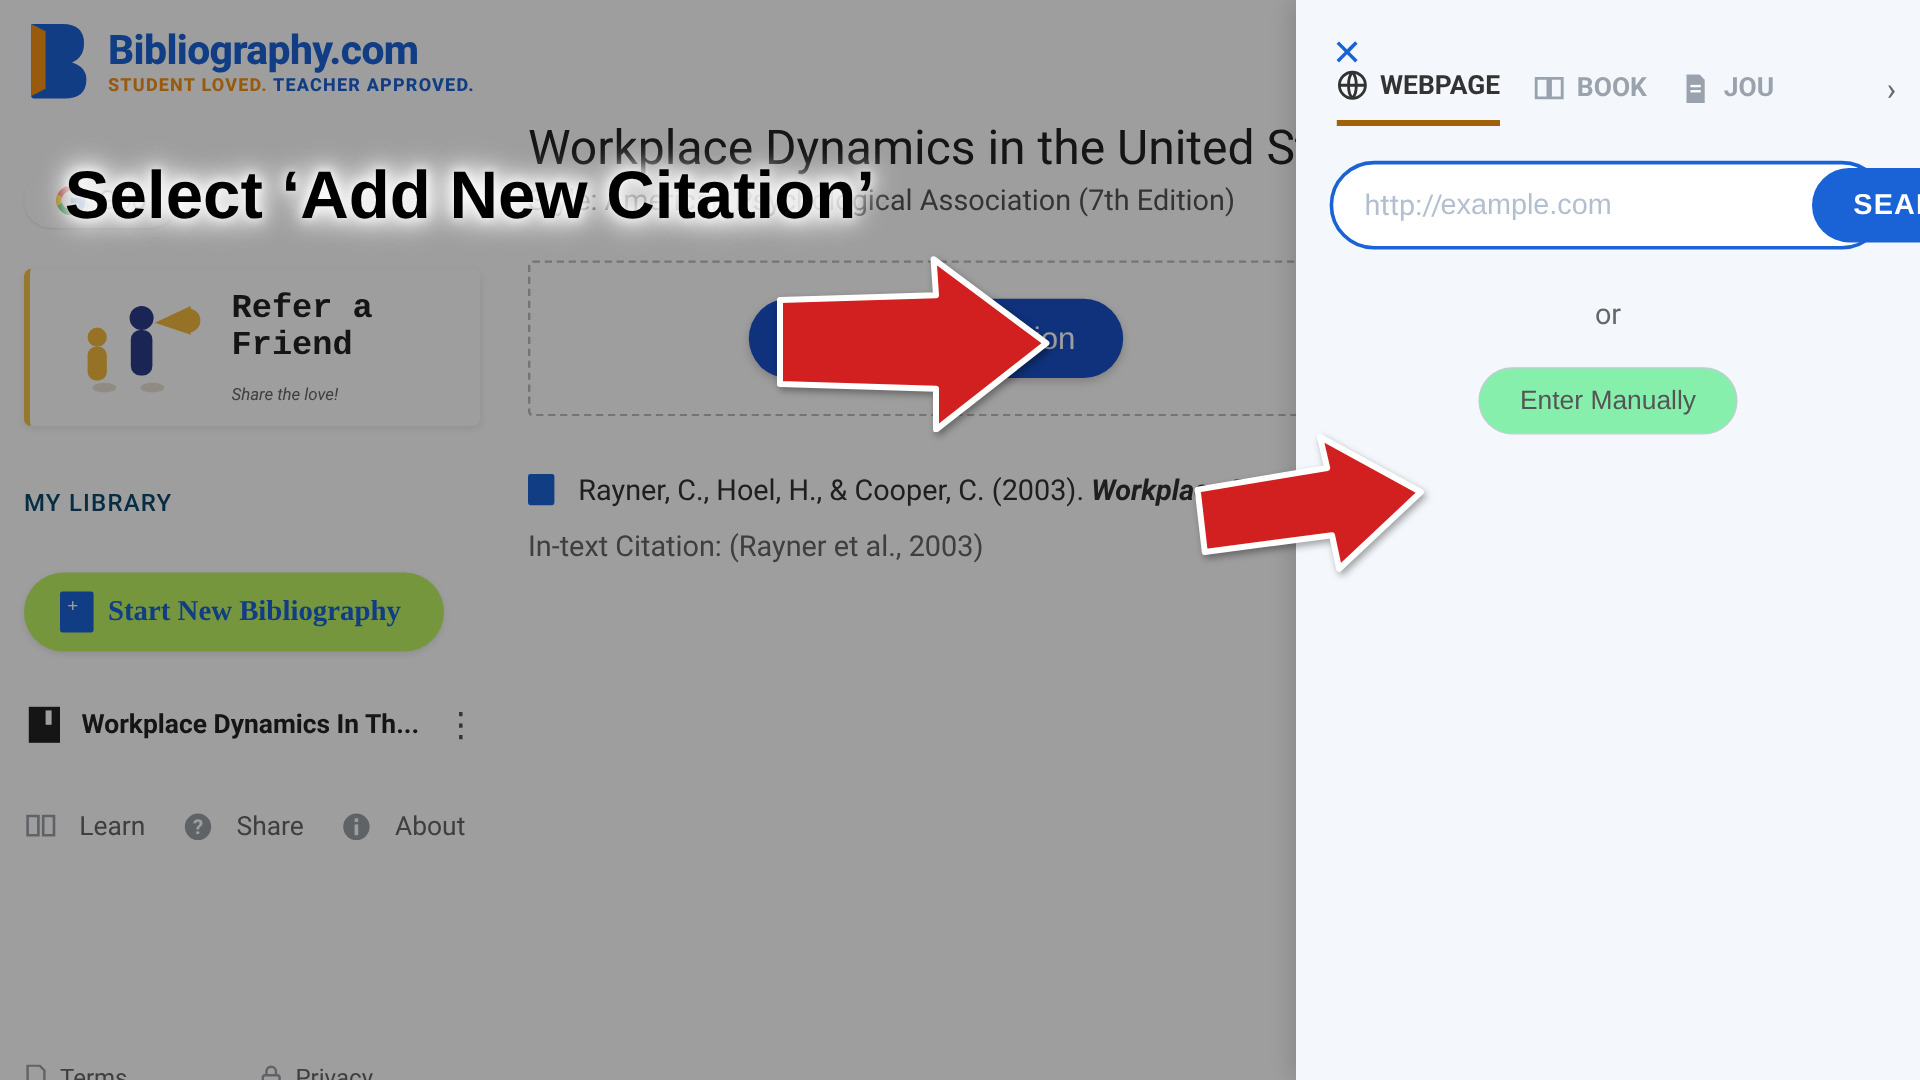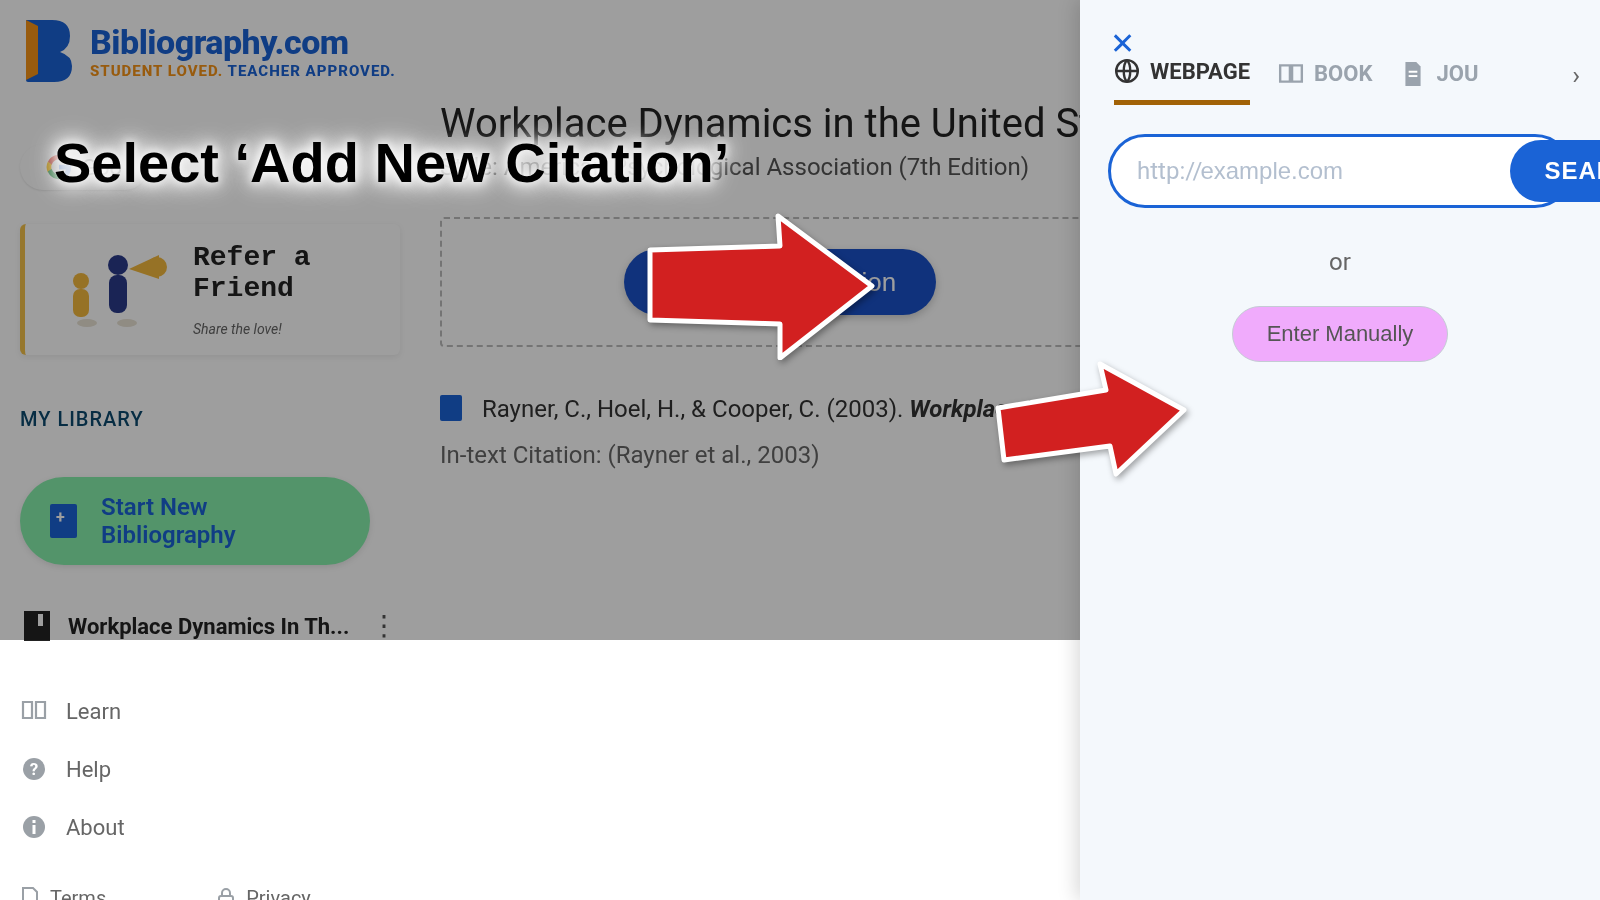--- a/index.html
+++ b/index.html
@@ -1,17 +1,17 @@
 <!DOCTYPE html>
 <html><head>
 <meta charset="utf-8">
 <style>
   * { box-sizing: border-box; margin: 0; padding: 0; }
   html, body { width: 1600px; height: 900px; font-family: -apple-system, BlinkMacSystemFont, "Segoe UI", Roboto, Arial, sans-serif; overflow: hidden; background: #fff; }
-  .root { position: relative; width: 1600px; height: 640px; }
+  .root { position: relative; width: 1600px; height: 900px; }
   .dimmer { position: absolute; inset: 0; background: rgba(0,0,0,0.38); pointer-events: none; }
 
   
   .sidebar { position: absolute; left: 0; top: 0; width: 420px; height: 900px; padding: 18px 20px 0 20px; }
   .logo-row { display: flex; align-items: center; gap: 14px; }
   .logo-mark { width: 56px; height: 66px; position: relative; }
   .logo-b { position:absolute; inset:0; }
   .brand-text { display:flex; flex-direction:column; }
   .brand-title { font-size: 34px; font-weight: 800; color: #1a63d6; letter-spacing: -0.5px; }
   .brand-sub { font-size: 15px; font-weight: 800; letter-spacing: 1px; }
@@ -21,33 +21,33 @@
   .google-chip { margin-top: 60px; display:inline-flex; align-items:center; gap:10px; background:#fff; border-radius: 999px; padding: 10px 26px; font-size: 22px; color:#444; box-shadow: 0 1px 2px rgba(0,0,0,0.1); }
   .google-g { width:26px; height:26px; }
 
   .refer-card { margin-top: 34px; background:#fff; border-radius:6px; padding: 18px 24px; display:flex; align-items:center; gap:24px; border-left: 5px solid #f3c04a; box-shadow: 0 2px 6px rgba(0,0,0,0.08);}
   .refer-illu { width: 120px; height: 90px; position:relative; }
   .refer-title { font-size: 28px; font-weight: 700; color:#222;font-family:Liberation Mono, monospace; }
   .refer-sub { font-size: 14px; font-style: italic; color:#666; margin-top:17px; }
 
   .lib-label { margin-top: 52px; font-size: 20px; letter-spacing: 1px; color:#0c4a6e; font-weight: 500;}
 
-  .start-bib { margin-top: 46px; display:flex; align-items:center; gap:24px; background:#86efac; border-radius: 999px; padding: 16px 30px; width: 350px; box-shadow: 0 2px 6px rgba(0,0,0,0.1);}
+  .start-bib { margin-top: 46px; display:flex; align-items:center; gap:12px; background:#bef264; border-radius: 999px; padding: 16px 30px; width: 350px; box-shadow: 0 2px 6px rgba(0,0,0,0.1); font-family: Liberation Serif, serif;}
   .start-bib-icon { width:28px; height:34px; background:#1a63d6; position:relative; border-radius:2px;}
   .start-bib-icon:after { content:"+"; position:absolute; left:6px; top:4px; color:#fff; font-size:16px; font-weight:700;}
   .start-bib-text { font-size: 24px; font-weight:600; color:#1a63d6; }
 
   .bib-item { margin-top: 46px; display:flex; align-items:center; justify-content:space-between; padding: 0 4px;}
   .bib-item-left { display:flex; align-items:center; gap:18px; }
   .bookmark-icon { width:26px; height:30px; background:#222; position:relative;}
   .bookmark-icon:after { content:""; position:absolute; left:14px; top:3px; width:5px; height:12px; background:#fff;}
   .bib-item-text { font-size: 22px; font-weight:700; color:#222; max-width:290px; white-space:nowrap; overflow:hidden; text-overflow:ellipsis;}
   .kebab { font-size:28px; color:#555; letter-spacing:-2px; line-height:10px;}
 
-  .nav-links { margin-top: 56px; display:flex; flex-direction:column; gap:30px; }
+  .nav-links { margin-top: 56px; display:flex; flex-direction:row; gap:30px; }
   .nav-link { display:flex; align-items:center; gap:18px; color:#666; font-size:22px; }
   .nav-icon { width:28px; height:28px; display:flex; align-items:center; justify-content:center; color:#9aa0a6; }
 
   
   .main { position:absolute; left:440px; top:0; right:0; height:900px; padding-top: 100px;}
   .main-title { font-size: 40px; color:#222; font-weight:400; }
   .main-sub { font-size: 24px; color:#555; margin-top: 6px; }
   .add-box { margin-top: 36px; width: 680px; height:130px; border: 2px dashed #bbb; border-radius: 4px; display:flex; align-items:center; justify-content:center;}
   .add-btn { background:#1a52c9; color:#fff; font-size:26px; border:none; border-radius:999px; padding: 16px 40px; display:flex; align-items:center; gap:14px; box-shadow: 0 3px 8px rgba(0,0,0,0.2);}
   .plus { font-size:30px; font-weight:300; }
@@ -69,21 +69,21 @@
   .tab-icon { width:26px; height:26px; }
   .tab-scroll { position:absolute; right:-8px; top:10px; color:#666; font-size:26px; }
 
   .search-row { margin-top: 28px; display:flex; align-items:center; background:#fff; border:3px solid #1a63d6; border-radius: 999px; height: 74px; padding-left: 26px; padding-right:6px;}
   .search-input { flex:1; border:none; outline:none; font-size:24px; color:#333; background:transparent;}
   .search-input::placeholder { color:#b3bfcf; }
   .search-btn { background:#1a63d6; color:#fff; border:none; border-radius:999px; height:62px; padding: 0 34px; font-size:24px; font-weight:800; letter-spacing:1px;}
   .caret { display:inline-block; width:2px; height:30px; background:#1a63d6; vertical-align:middle; margin-left: -2px;}
 
   .or-text { text-align:center; font-size:24px; color:#666; margin-top: 40px; }
-  .manual-btn { margin: 30px auto 0 auto; display:block; background:#f0abfc; color:#555; border:1px solid #c4cbd4; border-radius:999px; padding: 14px 34px; font-size:22px;}
+  .manual-btn { margin: 30px auto 0 auto; display:block; background:#86efac; color:#555; border:1px solid #c4cbd4; border-radius:999px; padding: 14px 34px; font-size:22px;}
 
   
   .annot { position:absolute; z-index: 200; pointer-events:none; }
   .annot-text { font-family: Arial, sans-serif; font-size:56px; font-weight:900; color:#000; text-shadow: 0 0 10px #fff, 0 0 18px #fff, 0 0 24px #fff, 0 0 30px #fff; white-space:nowrap;}
   .arrow { position:absolute; z-index:200; filter: drop-shadow(2px 3px 3px rgba(0,0,0,0.35));}
 
   
   .footer-links { position:absolute; left:20px; bottom:-10px; display:flex; gap:110px; color:#666; font-size:20px;}
   .footer-links span { display:flex; align-items:center; gap:10px;}
 </style>
@@ -162,21 +162,21 @@
         </span>
         <span>Learn</span>
       </div>
       <div class="nav-link">
         <span class="nav-icon">
           <svg width="26" height="26" viewBox="0 0 26 26">
               <circle cx="13" cy="13" r="11" fill="#9aa0a6"></circle>
               <text x="13" y="19" text-anchor="middle" fill="#fff" font-size="17" font-weight="700">?</text>
             </svg>
         </span>
-        <span>Help</span>
+        <span>Share</span>
       </div>
       <div class="nav-link">
         <span class="nav-icon">
           <svg width="26" height="26" viewBox="0 0 26 26">
               <circle cx="13" cy="13" r="11" fill="#9aa0a6"></circle>
               <rect x="11.5" y="11" width="3" height="9" fill="#fff"></rect>
               <rect x="11.5" y="6" width="3" height="3" fill="#fff"></rect>
             </svg>
         </span>
         <span>About</span>

